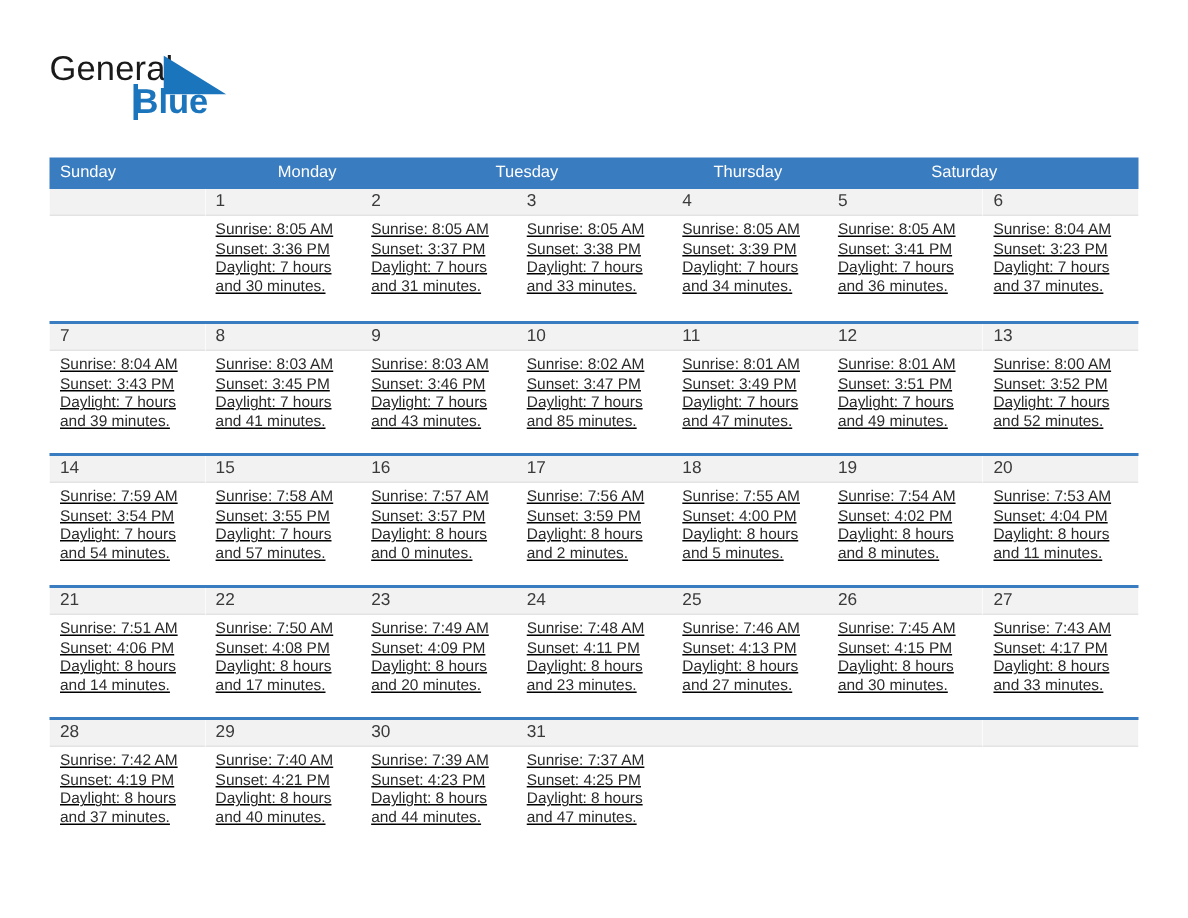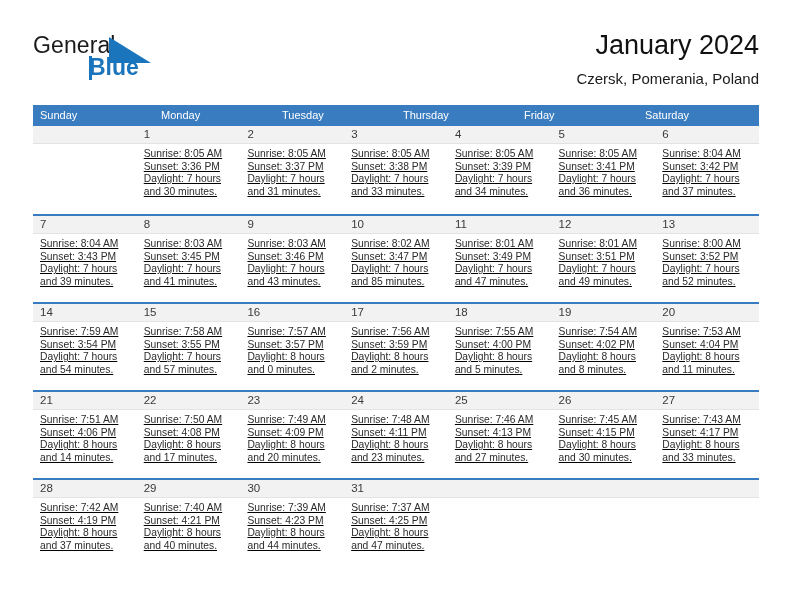--- a/index.html
+++ b/index.html
@@ -165,34 +165,29 @@
       <span class="logo-general">General</span>
       <span class="logo-bar"></span>
       <span class="logo-triangle">
         <svg width="42" height="26" viewBox="0 0 42 26" xmlns="http://www.w3.org/2000/svg">
           <polygon points="0,0 42,26 0,26" fill="#1b75bc"></polygon>
         </svg>
       </span>
       <span class="logo-blue">Blue</span>
     </div>
 
-    <div class="title-block">
-      <div class="cal-title">January 2024</div>
-      <div class="cal-subtitle">Czersk, Pomerania, Poland</div>
-    </div>
 
   </div>
 
   <div class="calendar">
     <div class="dow-row" id="dow-row">
         <div class="dow">Sunday</div>
         <div class="dow">Monday</div>
         <div class="dow">Tuesday</div>
         <div class="dow">Thursday</div>
-        <div class="dow">Friday</div>
         <div class="dow">Saturday</div>
       </div>
     <div id="weeks-container">
         <div class="week">
           <div class="daycell empty">
             <div class="daynum-band">
               <div class="daynum"></div>
             </div>
             <div class="daybody"></div>
           </div>
@@ -250,21 +245,21 @@
               <div class="dayline">Daylight: 7 hours</div>
               <div class="dayline">and 36 minutes.</div>
             </div>
           </div>
           <div class="daycell">
             <div class="daynum-band">
               <div class="daynum">6</div>
             </div>
             <div class="daybody">
               <div class="dayline">Sunrise: 8:04 AM</div>
-              <div class="dayline">Sunset: 3:42 PM</div>
+              <div class="dayline">Sunset: 3:23 PM</div>
               <div class="dayline">Daylight: 7 hours</div>
               <div class="dayline">and 37 minutes.</div>
             </div>
           </div>
         </div>
         <div class="week">
           <div class="daycell">
             <div class="daynum-band">
               <div class="daynum">7</div>
             </div>

